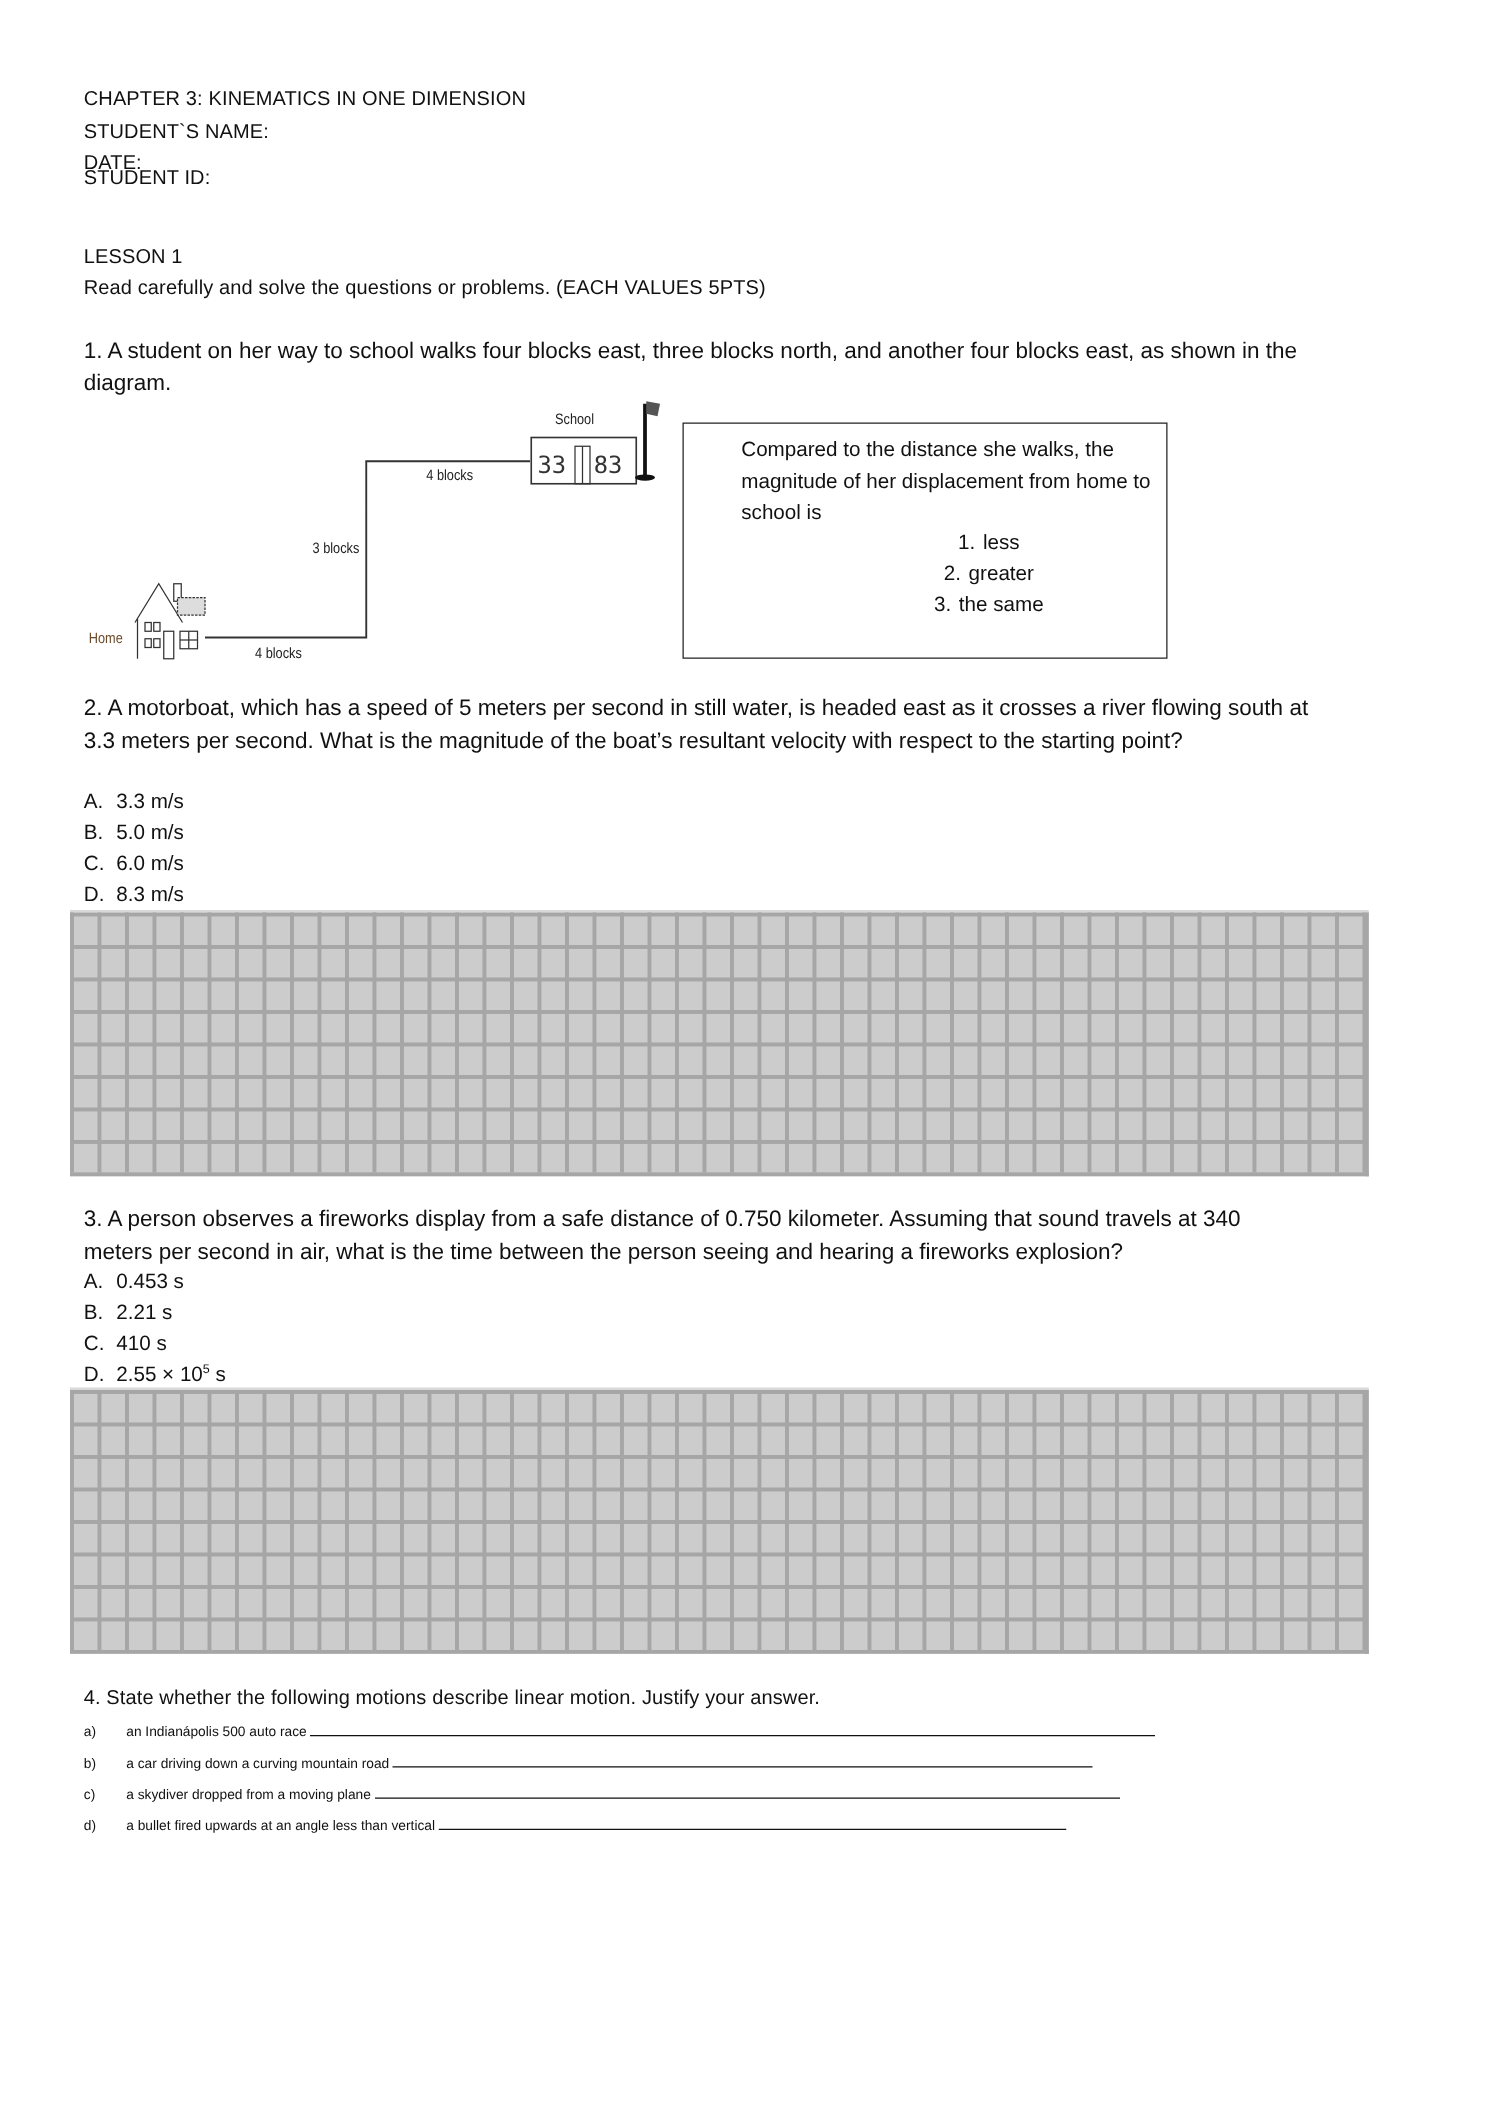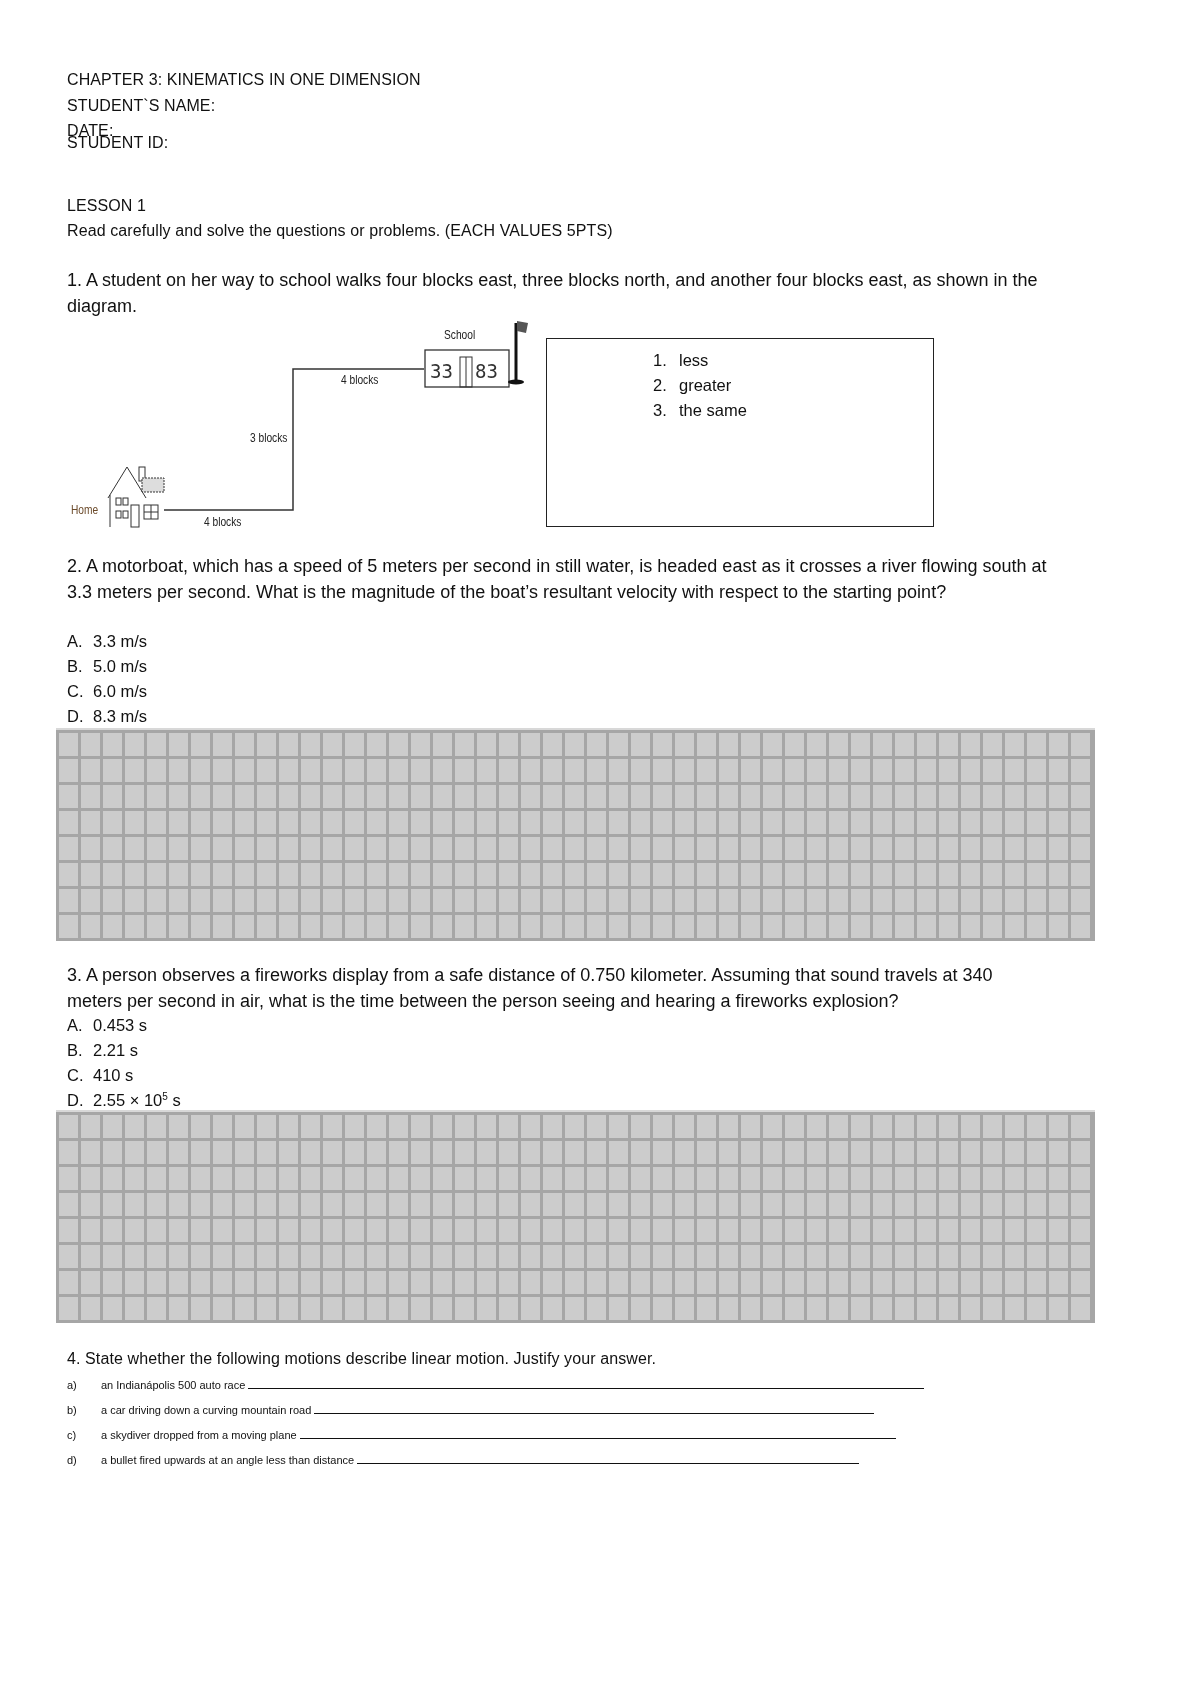--- a/index.html
+++ b/index.html
@@ -14,21 +14,21 @@
           background-image:
             linear-gradient(to right, #a6a6a6 0 3px, transparent 3px),
             linear-gradient(to bottom, #a6a6a6 0 3px, transparent 3px);
           background-size: 22px 26px, 22px 26px;
           border-right: 3px solid #a6a6a6; border-bottom: 3px solid #a6a6a6;
           box-shadow: 0 -2px 0 #d8d8d8; }
   .diagram { position: absolute; left: 60px; top: 315px; width: 500px; height: 225px; }
   .dlabel { position: absolute; font-size: 12px; color: #222; font-family: "Liberation Sans Narrow", "Liberation Sans", sans-serif; transform: scaleX(0.85); transform-origin: left; white-space: nowrap; }
   .qbox { position: absolute; left: 546px; top: 338px; width: 386px; height: 187px; border: 1.5px solid #222; }
   .qbox .qtext { position: absolute; left: 46px; top: 9px; font-size: 16.5px; line-height: 24.8px; width: 330px; }
-  .qbox ol { margin: 0; padding-left: 60px; list-style: none; }
+  .qbox ol { margin: 0; padding-left: 60px; list-style: none; text-align: center; }
   .qbox li .num { display: inline-block; width: 26px; }
   .sub { position: absolute; left: 67px; font-size: 11px; line-height: 25px; white-space: nowrap; }
   .sub .k { display: inline-block; width: 34px; }
   .blank { display: inline-block; border-bottom: 1.2px solid #111; height: 17px; vertical-align: baseline; }
   sup { font-size: 10px; line-height: 0; }
 </style>
 </head>
 <body>
 
 <div class="line" style="top:67px">CHAPTER 3: KINEMATICS IN ONE DIMENSION</div>
@@ -77,20 +77,21 @@
   </svg>
   <div class="dlabel" style="left:384px;top:13px">School</div>
   <div class="dlabel" style="left:281px;top:58px">4 blocks</div>
   <div class="dlabel" style="left:190px;top:116px">3 blocks</div>
   <div class="dlabel" style="left:11px;top:188px;color:#6b4a2a">Home</div>
   <div class="dlabel" style="left:144px;top:200px">4 blocks</div>
 </div>
 
 <div class="qbox">
   <div class="qtext">
+    <div>Compared to the distance she walks, the magnitude of her displacement from home to school is</div>
     <ol>
       <li><span class="num">1.</span><span>less</span></li>
       <li><span class="num">2.</span><span>greater</span></li>
       <li><span class="num">3.</span><span>the same</span></li>
     </ol>
   </div>
 </div>
 
 <div class="para" style="top:554px">2. A motorboat, which has a speed of 5 meters per second in still water, is headed east as it crosses a river flowing south at 3.3 meters per second. What is the magnitude of the boat’s resultant velocity with respect to the starting point?</div>
 <div class="opt" style="top:629px"><span class="lbl">A.</span><span>3.3 m/s</span></div>
@@ -105,13 +106,13 @@
 <div class="opt" style="top:1038px"><span class="lbl">B.</span><span>2.21 s</span></div>
 <div class="opt" style="top:1063px"><span class="lbl">C.</span><span>410 s</span></div>
 <div class="opt" style="top:1088px"><span class="lbl">D.</span><span>2.55 × 10</span><sup>5</sup><span> s</span></div>
 
 <div class="grid" style="top:1112px"></div>
 
 <div class="line" style="top:1346px">4. State whether the following motions describe linear motion.  Justify your answer.</div>
 <div class="sub" style="top:1371px"><span class="k">a)</span><span>an Indianápolis 500 auto race</span> <span class="blank" style="width:676px"></span></div>
 <div class="sub" style="top:1396px"><span class="k">b)</span><span>a car driving down a curving mountain road</span> <span class="blank" style="width:560px"></span></div>
 <div class="sub" style="top:1421px"><span class="k">c)</span><span>a skydiver dropped from a moving plane</span> <span class="blank" style="width:596px"></span></div>
-<div class="sub" style="top:1446px"><span class="k">d)</span><span>a bullet fired upwards at an angle less than distance</span> <span class="blank" style="width:502px"></span></div>
+<div class="sub" style="top:1446px"><span class="k">d)</span><span>a bullet fired upwards at an angle less than vertical</span> <span class="blank" style="width:502px"></span></div>
 
 </body></html>

